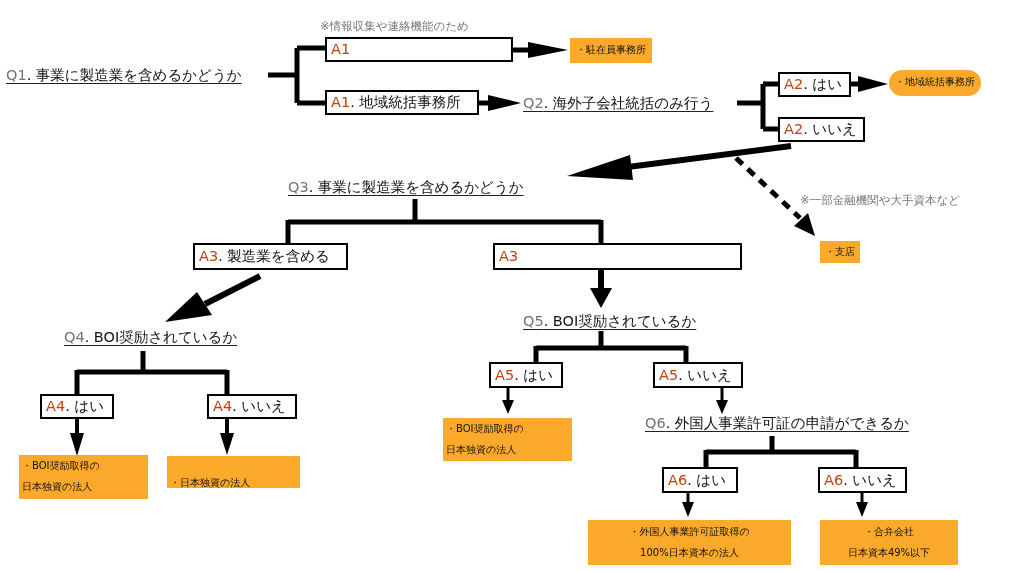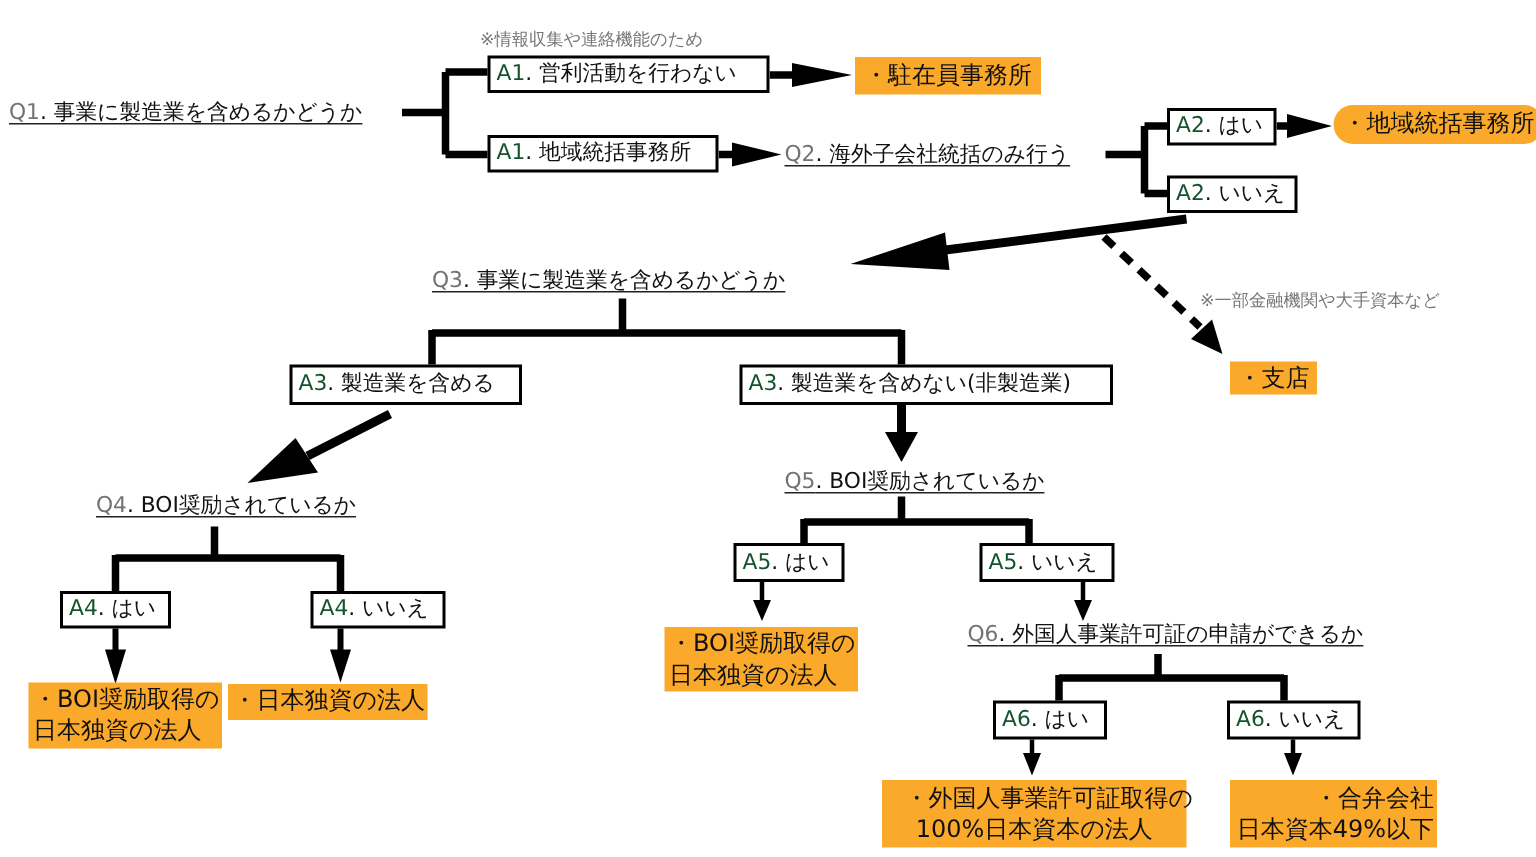--- a/index.html
+++ b/index.html
@@ -5,22 +5,22 @@
   html, body { margin: 0; padding: 0; background: #ffffff; }
   body { width: 1024px; height: 571px; position: relative; overflow: hidden;
          font-family: "DejaVu Sans", "Liberation Sans", sans-serif; color: #111; }
   svg.wires { position: absolute; left: 0; top: 0; width: 1024px; height: 571px; }
   .q { position: absolute; font-size: 14.5px; white-space: nowrap; text-decoration: underline;
        text-decoration-color: #222; text-underline-offset: 3px; line-height: 18px; }
   .q .num { color: #737373; }
   .box { position: absolute; box-sizing: border-box; border: 2.5px solid #000; background: #fff;
          font-size: 14.5px; white-space: nowrap; line-height: 19px; padding: 0 4px;
          display: flex; align-items: center; }
-  .box .num { color: #14532d; }
-  .res { position: absolute; box-sizing: border-box; background: #fba92a; font-size: 16px;
+  .box .num { color: #c2410c; }
+  .res { position: absolute; box-sizing: border-box; background: #fba92a; font-size: 10px;
          line-height: 21px; white-space: nowrap; padding: 1px 6px; }
   .res.center { text-align: center; }
   .note { position: absolute; font-size: 11.5px; color: #777; white-space: nowrap; }
 </style>
 </head>
 <body>
 
 <svg class="wires" viewBox="0 0 1024 571">
   <defs>
     <marker id="ah" markerWidth="6" markerHeight="6" refX="5" refY="3" orient="auto" markerUnits="strokeWidth">
@@ -93,41 +93,39 @@
 </div>
 <div class="q" style="left:523px; top:312px;">
   <span class="num">Q5</span><span>. BOI奨励されているか</span>
 </div>
 <div class="q" style="left:645px; top:414px;">
   <span class="num">Q6</span><span>. 外国人事業許可証の申請ができるか</span>
 </div>
 
 <div class="box" style="left:325px; top:37px; width:188px; height:25px;">
   <span class="num">A1</span>
-    <span>. 営利活動を行わない</span>
 </div>
 <div class="box" style="left:325px; top:90px; width:154px; height:25px;">
   <span class="num">A1</span>
     <span>. 地域統括事務所</span>
 </div>
 <div class="box" style="left:778px; top:72px; width:73px; height:25px;">
   <span class="num">A2</span>
     <span>. はい</span>
 </div>
 <div class="box" style="left:778px; top:117px; width:87px; height:25px;">
   <span class="num">A2</span>
     <span>. いいえ</span>
 </div>
 <div class="box" style="left:193px; top:243px; width:155px; height:27px;">
   <span class="num">A3</span>
     <span>. 製造業を含める</span>
 </div>
 <div class="box" style="left:493px; top:243px; width:249px; height:27px;">
   <span class="num">A3</span>
-    <span>. 製造業を含めない(非製造業)</span>
 </div>
 <div class="box" style="left:40px; top:394px; width:74px; height:25px;">
   <span class="num">A4</span>
     <span>. はい</span>
 </div>
 <div class="box" style="left:207px; top:394px; width:90px; height:25px;">
   <span class="num">A4</span>
     <span>. いいえ</span>
 </div>
 <div class="box" style="left:489px; top:362px; width:74px; height:26px;">
@@ -153,27 +151,27 @@
 <div class="res" style="left:889px; top:70px; height:26px;border-radius:13px;">
   <div>・地域統括事務所</div>
 </div>
 <div class="res" style="left:820px; top:241px; height:22px; padding:0 5px;">
   <div>・支店</div>
 </div>
 <div class="res" style="left:19px; top:455px; width:129px; height:44px; padding:0 3px;">
   <div>・BOI奨励取得の</div>
   <div>日本独資の法人</div>
 </div>
-<div class="res" style="left:152px; top:456px; width:133px; height:24px; padding:0 3px;">
+<div class="res" style="left:167px; top:456px; width:133px; height:24px; padding:16px 3px;">
   <div>・日本独資の法人</div>
 </div>
 <div class="res" style="left:443px; top:418px; width:129px; height:43px; padding:0 3px;">
   <div>・BOI奨励取得の</div>
   <div>日本独資の法人</div>
 </div>
 <div class="res center" style="left:588px; top:520px; width:203px; height:45px; padding:1px 15px;">
   <div>・外国人事業許可証取得の</div>
   <div>100%日本資本の法人</div>
 </div>
-<div class="res center" style="left:820px; top:520px; width:138px; height:45px; padding:1px 2px;text-align:right;">
+<div class="res center" style="left:820px; top:520px; width:138px; height:45px; padding:1px 2px;">
   <div>・合弁会社</div>
   <div>日本資本49%以下</div>
 </div>
 
 </body></html>

